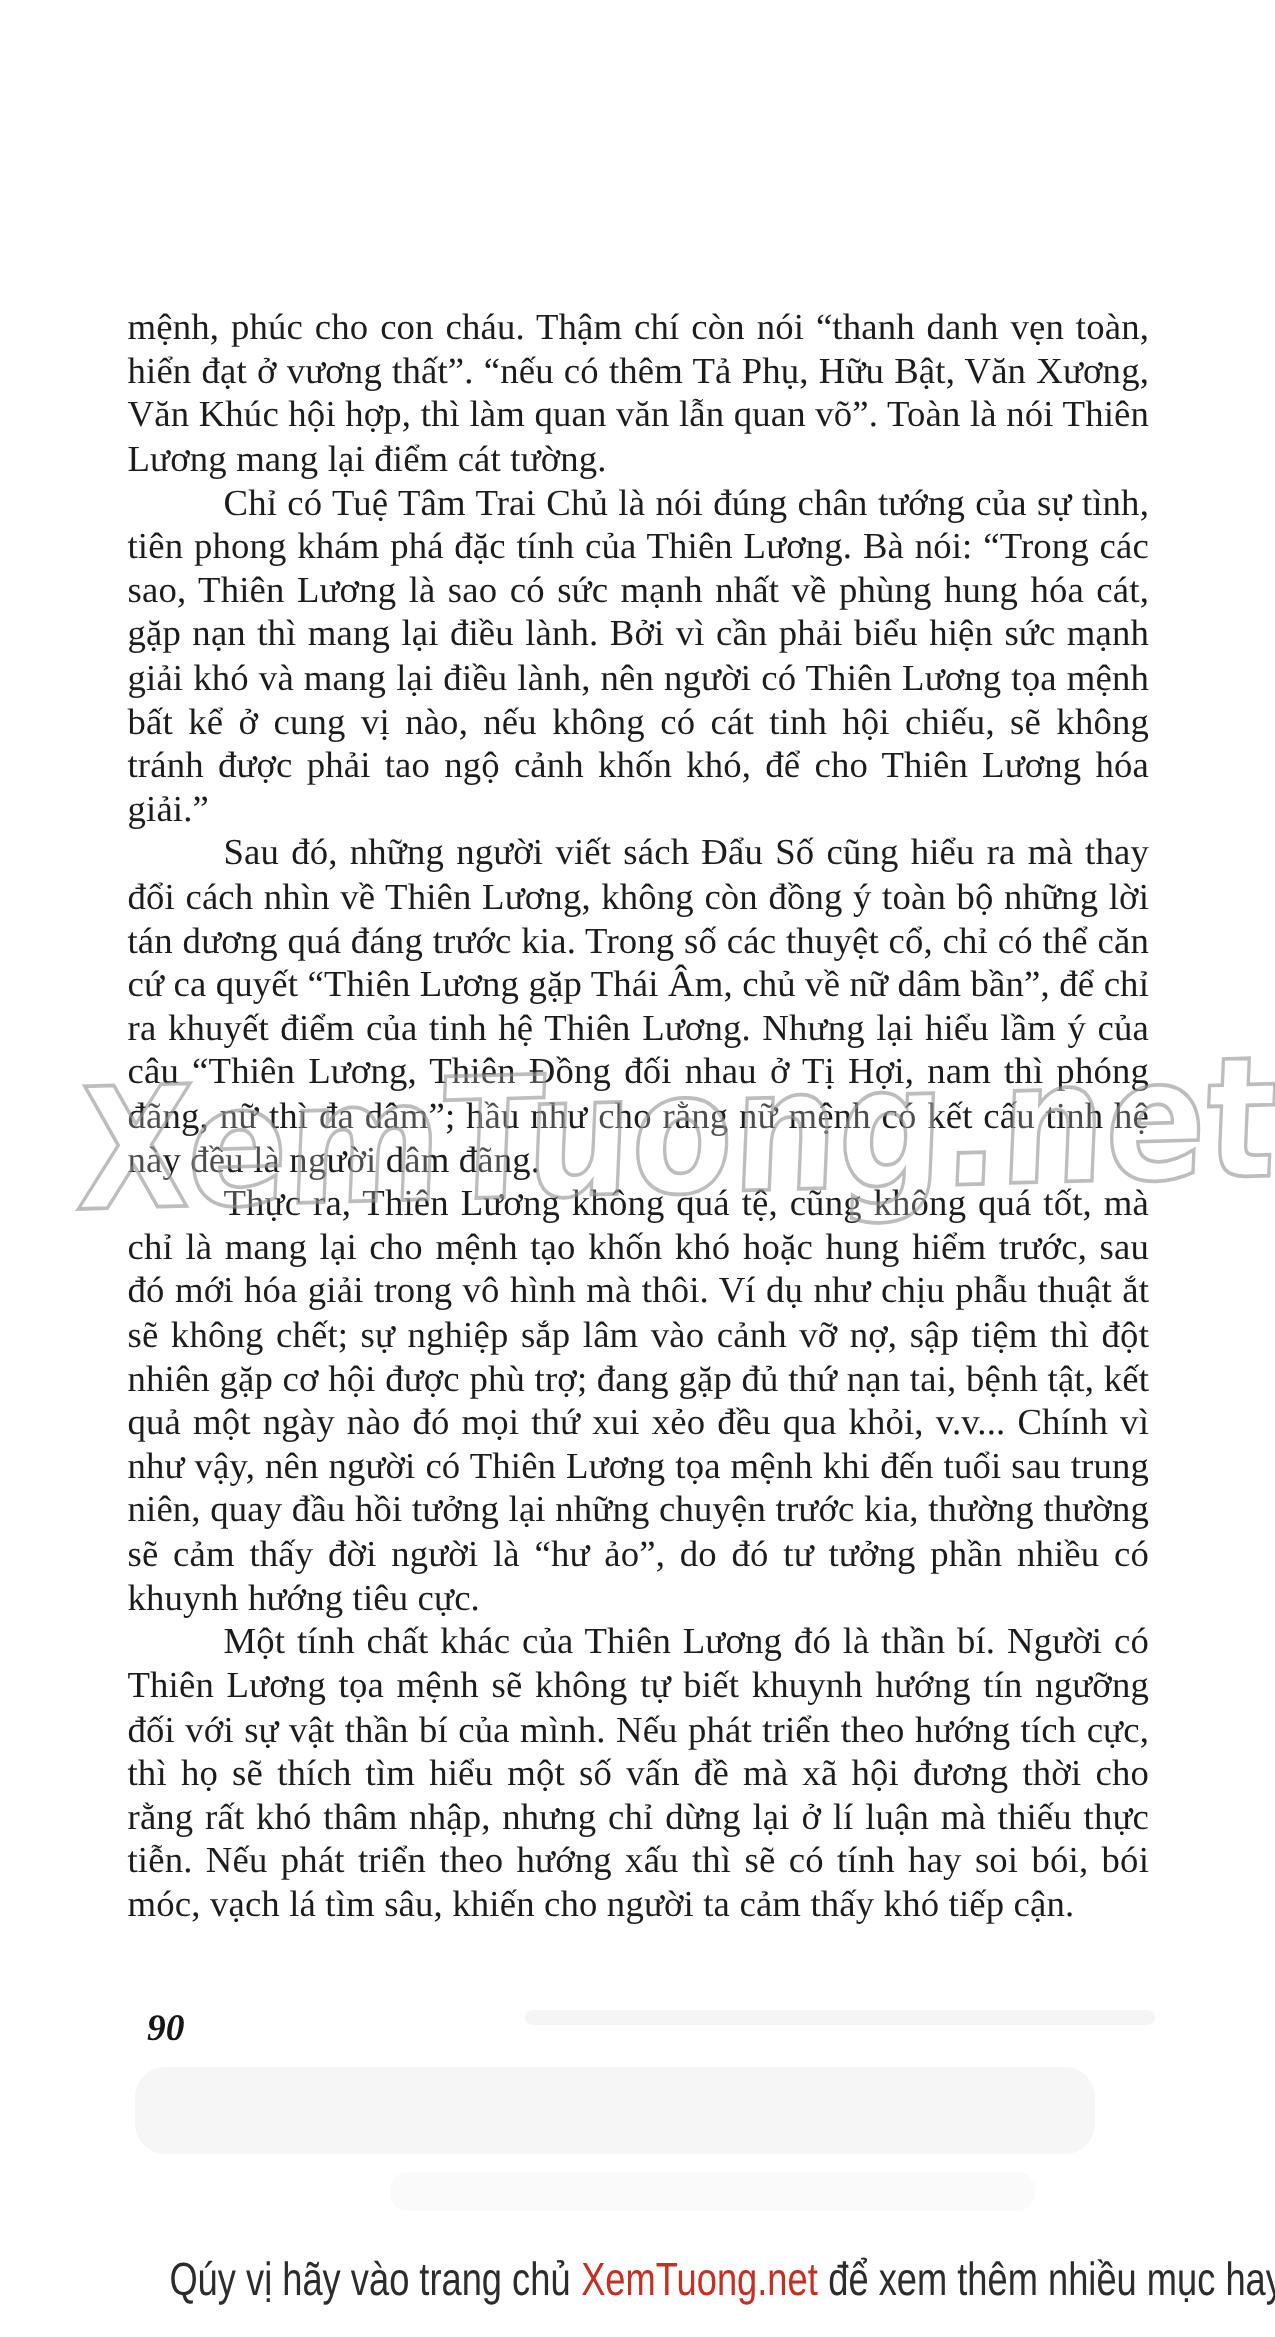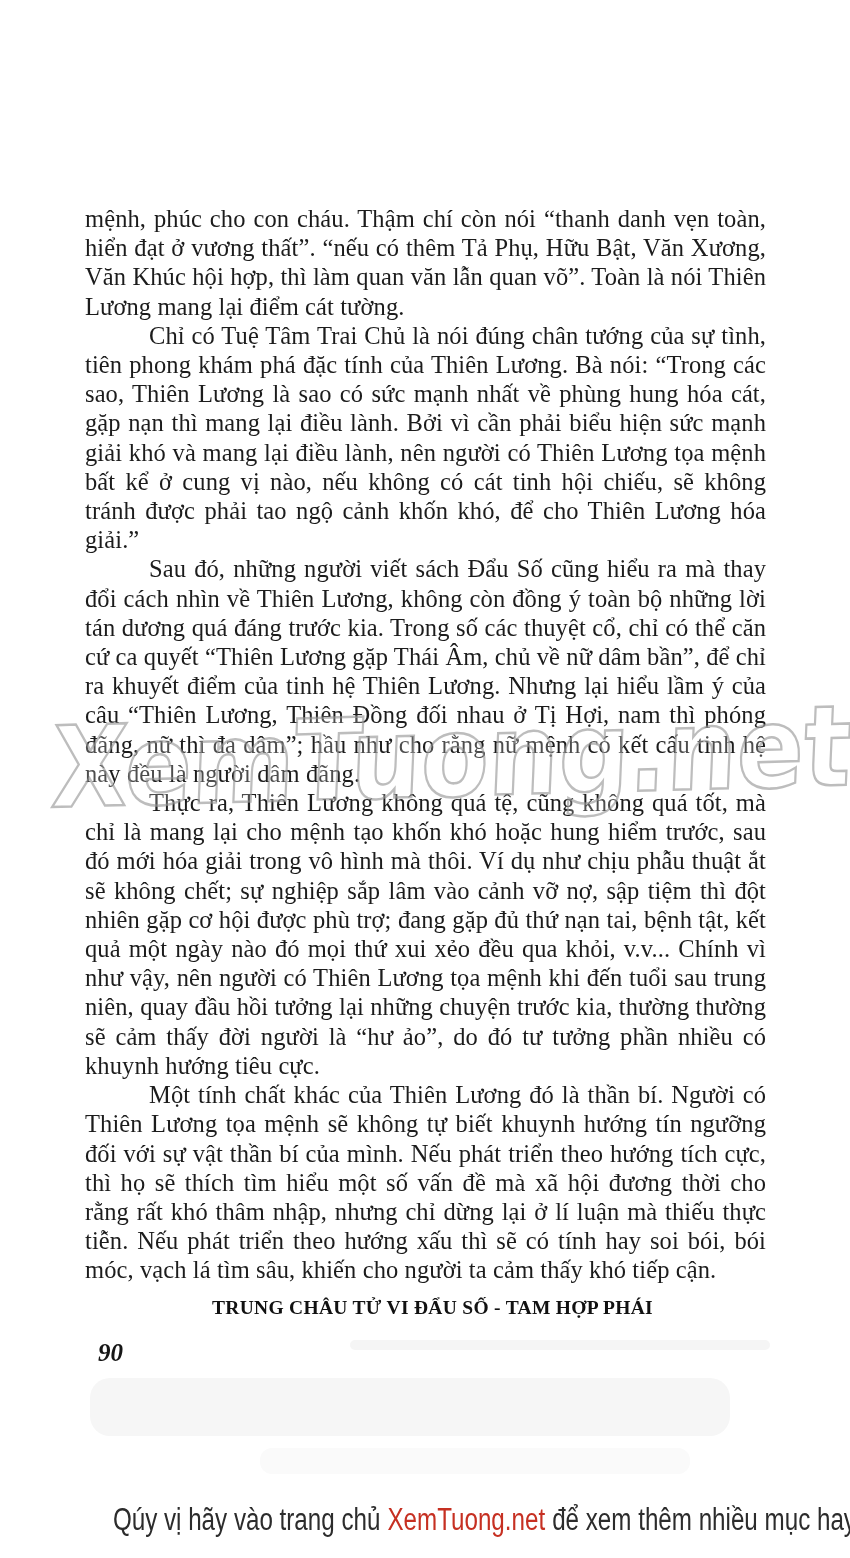--- a/index.html
+++ b/index.html
@@ -108,19 +108,18 @@
     <p class="body-par">Một tính chất khác của Thiên Lương đó là thần bí. Người có Thiên Lương tọa mệnh sẽ không tự biết khuynh hướng tín ngưỡng đối với sự vật thần bí của mình. Nếu phát triển theo hướng tích cực, thì họ sẽ thích tìm hiểu một số vấn đề mà xã hội đương thời cho rằng rất khó thâm nhập, nhưng chỉ dừng lại ở lí luận mà thiếu thực tiễn. Nếu phát triển theo hướng xấu thì sẽ có tính hay soi bói, bói móc, vạch lá tìm sâu, khiến cho người ta cảm thấy khó tiếp cận.</p>
   </div>
 
   <div class="watermark">XemTuong.net</div>
 
   <div class="artifact a1"></div>
   <div class="artifact a2"></div>
   <div class="artifact a3"></div>
 
   <div class="footer-pagenum">90</div>
-  <div class="footer-title">TRUNG CHÂU TỬ VI ĐẨU SỐ - TAM HỢP PHÁI</div>
 
   <div class="banner">
     <span class="banner-inner"><span>Qúy vị hãy vào trang chủ</span><span class="site" style="color: rgb(198, 48, 34);">XemTuong.net</span><span>để xem thêm nhiều mục hay khác</span></span>
   </div>
 
 </div>
 
 </body></html>

